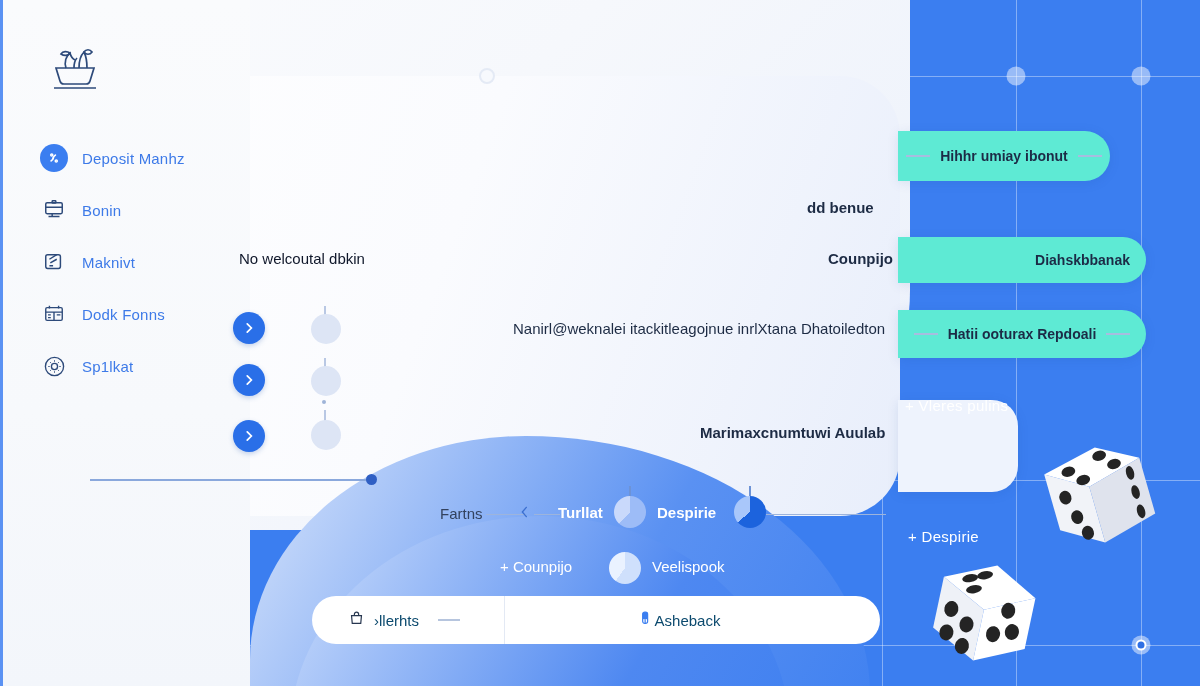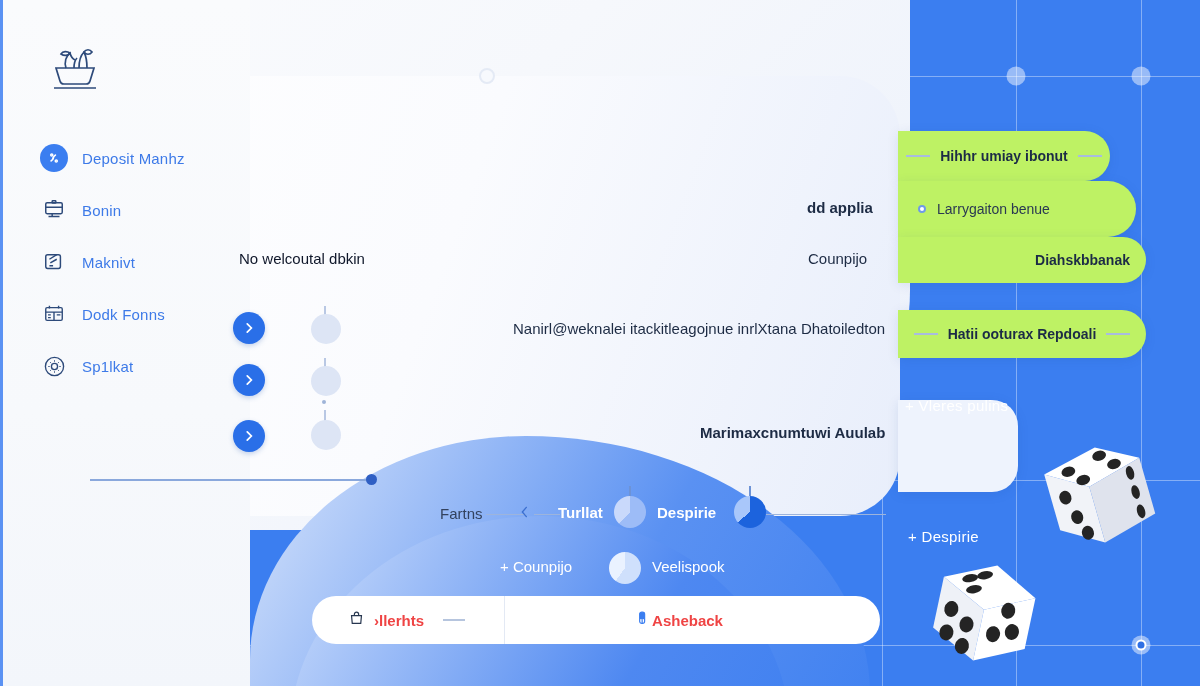--- a/index.html
+++ b/index.html
@@ -117,21 +117,21 @@
 
   
   .center-txt {
     position: absolute;
     color: #1d2b44;
     font-size: 15px;
     white-space: nowrap;
   }
   .c-nowelcome { left: 239px; top: 250px; color: #0f172a; }
   .c-ddapplia  { left: 807px; top: 199px; font-weight: 600; }
-  .c-coupnijo  { left: 808px; top: 250px; font-weight: 400; }
+  .c-coupnijo  { left: 828px; top: 250px; font-weight: 700; }
   .c-long      { left: 513px; top: 320px; font-weight: 500; }
   .c-maxqulb   { left: 700px; top: 424px; font-weight: 700; }
 
   
   .chip {
     position: absolute;
     width: 32px; height: 32px; border-radius: 50%;
     background: #2a6fe8;
     display: flex; align-items: center; justify-content: center;
     color: #fff;
@@ -184,27 +184,27 @@
   }
   .pill-left {
     display: flex; align-items: center; gap: 9px;
     padding-left: 36px; width: 192px;
   }
   .pill-div { width: 1px; height: 48px; background: #e3e9f4; }
   .pill-right {
     flex: 1; display: flex; align-items: center; justify-content: center;
     gap: 1px; padding-right: 28px; text-align: center;
   }
-  .pill-txt { font-size: 15px; color: #ef4444; font-weight: 700; }
+  .pill-txt { font-size: 15px; color: #0c4a6e; font-weight: 400; }
   .pill-dash { width: 22px; height: 2px; background: #b6c5de; margin-left: 10px; }
 
   
   .rcard {
     position: absolute;
-    background: #bef264;
+    background: #5eead4;
     display: flex; align-items: center;
     box-shadow: 0 2px 12px rgba(20,60,140,.10);
   }
   .r1 { left: 898px; top: 131px; width: 212px; height: 50px;
         border-radius: 0 26px 26px 0; justify-content: center; gap: 10px; }
   .r2 { left: 898px; top: 181px; width: 238px; height: 56px;
         border-radius: 0 28px 28px 0; padding-left: 20px; gap: 11px; }
   .r3 { left: 898px; top: 237px; width: 248px; height: 46px;
         border-radius: 0 24px 24px 0; justify-content: flex-end; padding-right: 16px; }
   .r4 { left: 898px; top: 310px; width: 248px; height: 48px;
@@ -323,21 +323,21 @@
       </span>
       <span class="nav-label">Sp1lkat</span>
     </div>
 
   </div>
 
   <div class="slider-track"></div>
   <div class="slider-knob"></div>
 
   <div class="center-txt c-nowelcome">No welcoutal dbkin</div>
-  <div class="center-txt c-ddapplia">dd applia</div>
+  <div class="center-txt c-ddapplia">dd benue</div>
   <div class="center-txt c-coupnijo">Counpijo</div>
   <div class="center-txt c-long">Nanirl@weknalei itackitleagojnue inrlXtana Dhatoiledton</div>
   <div class="center-txt c-maxqulb">Marimaxcnumtuwi Auulab</div>
 
   <div class="chip" style="left:233px;top:312px">
     <svg viewBox="0 0 24 24" width="14" height="14" fill="none" stroke="#fff" stroke-width="3" stroke-linecap="round">
         <path d="M9 5l7 7-7 7"></path>
       </svg>
   </div>
   <div class="chip" style="left:233px;top:364px">
@@ -402,24 +402,20 @@
       <span class="pill-txt">Asheback</span>
     </div>
   </div>
 
   <div class="rcard r1">
     <span class="rdash"></span>
     <span class="rtxt">Hihhr umiay ibonut</span>
     <span class="rdash"></span>
   </div>
 
-  <div class="rcard r2">
-    <span class="rbullet"></span>
-    <span class="rtxt reg">Larrygaiton benue</span>
-  </div>
 
   <div class="rcard r3">
     <span class="rtxt">Diahskbbanak</span>
   </div>
 
   <div class="rcard r4">
     <span class="rdash"></span>
     <span class="rtxt">Hatii ooturax Repdoali</span>
     <span class="rdash"></span>
   </div>

